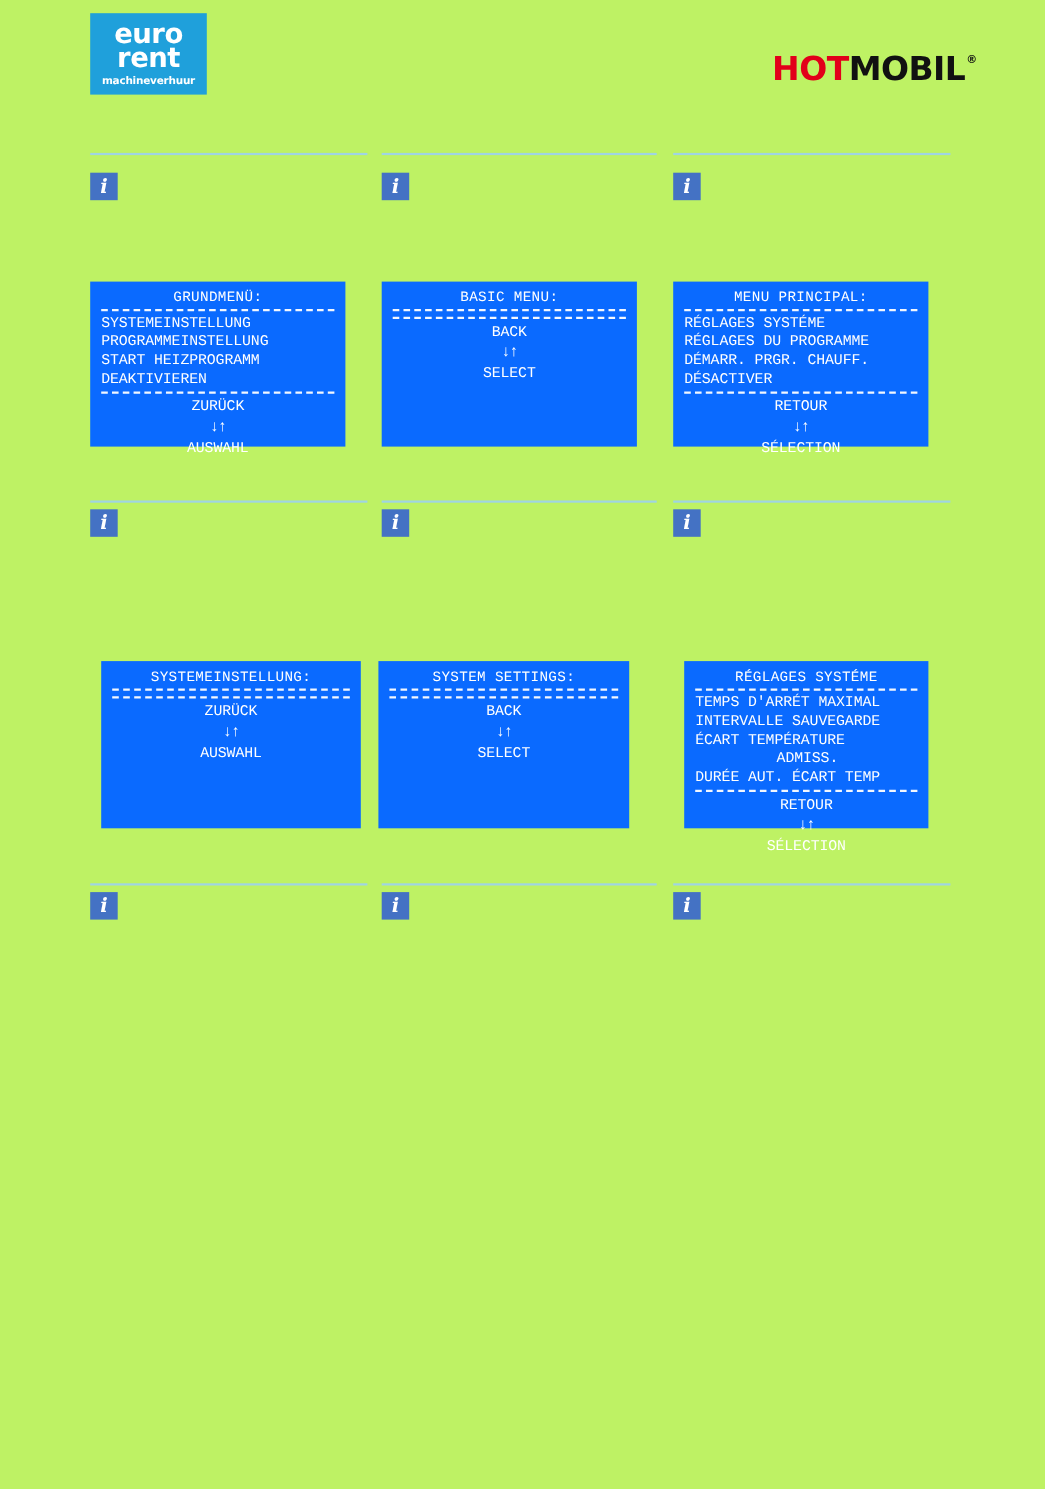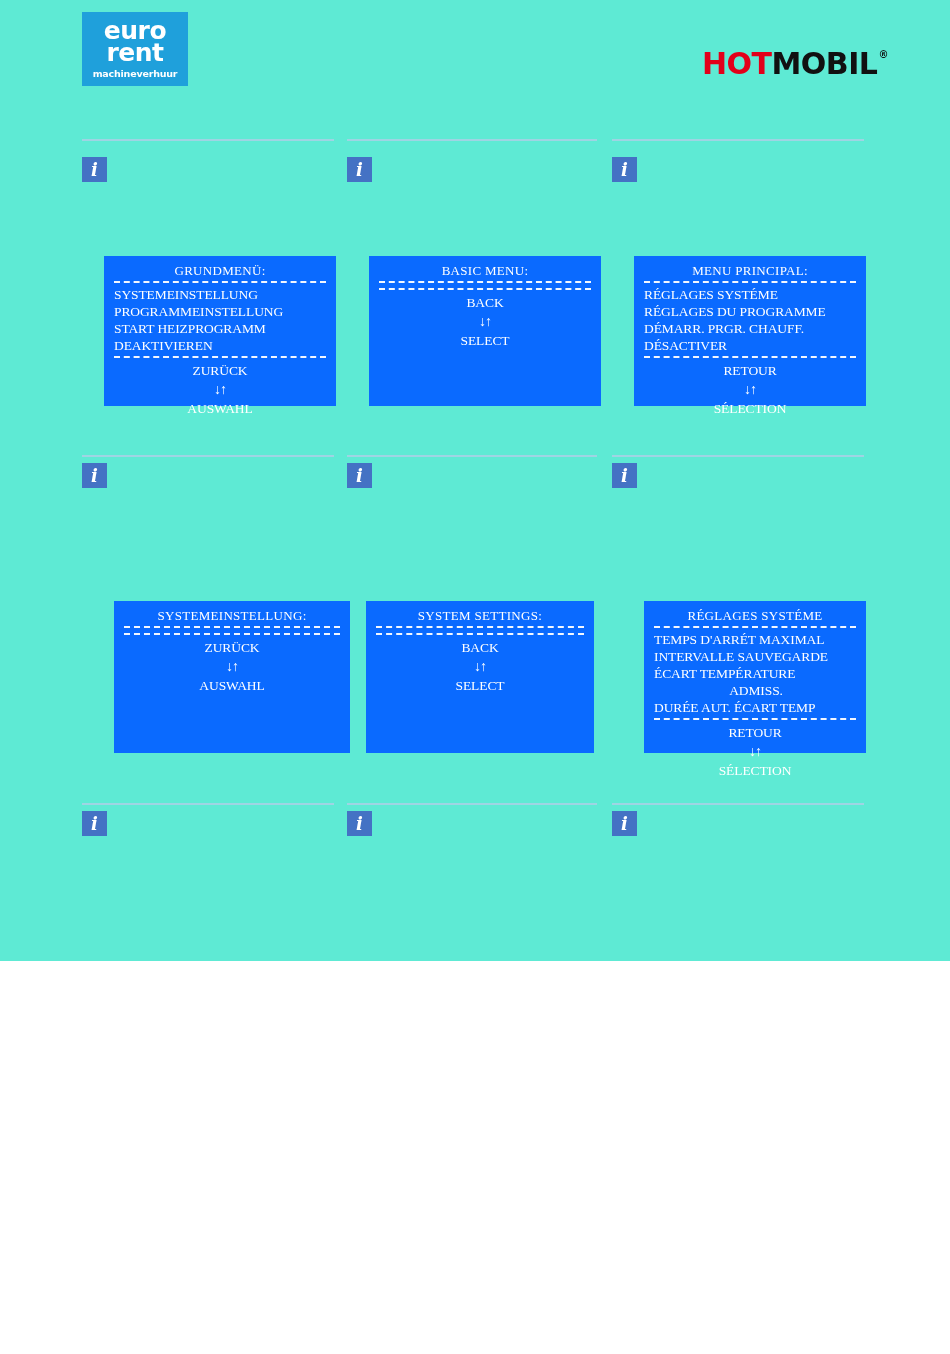--- a/index.html
+++ b/index.html
@@ -7,22 +7,22 @@
   html, body {
     width: 950px;
     height: 1354px;
     background: #ffffff;
     font-family: "Liberation Sans", sans-serif;
   }
 
   .page {
     position: relative;
     width: 950px;
-    height: 961px;
-    background: #5eead4;
+    height: 1354px;
+    background: #bef264;
     overflow: hidden;
   }
 
   
   .header {
     position: absolute;
     left: 0; top: 0;
     width: 950px;
     height: 112px;
   }
@@ -95,27 +95,26 @@
     font-size: 18px;
     line-height: 25px;
     text-align: center;
   }
 
   
   .lcd {
     position: absolute;
     background: #0a6aff;
     color: #ffffff;
-    font-family: Liberation Serif, serif;
+    font-family: Liberation Mono, monospace;
     font-size: 13.5px;
     letter-spacing: -0.1px;
     padding: 6px 8px 4px 8px;
     display: flex;
     flex-direction: column;
-    margin-left: 22px;
   }
 
   .lcd-title {
     text-align: center;
     font-size: 13px;
     letter-spacing: 0.3px;
     line-height: 17px;
     white-space: nowrap;
   }
 

